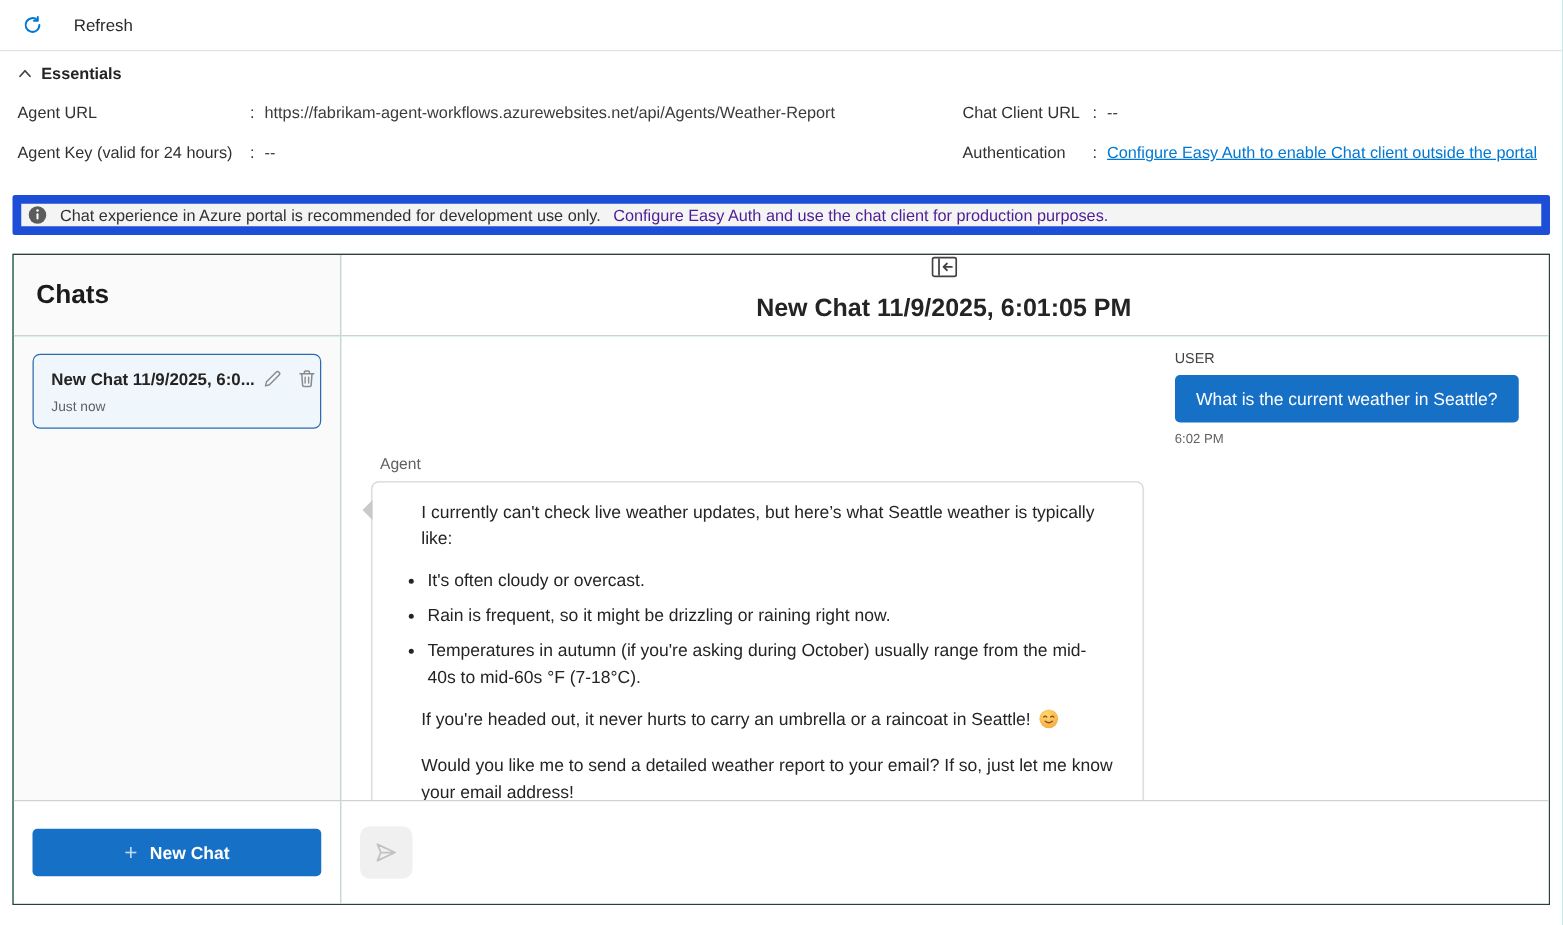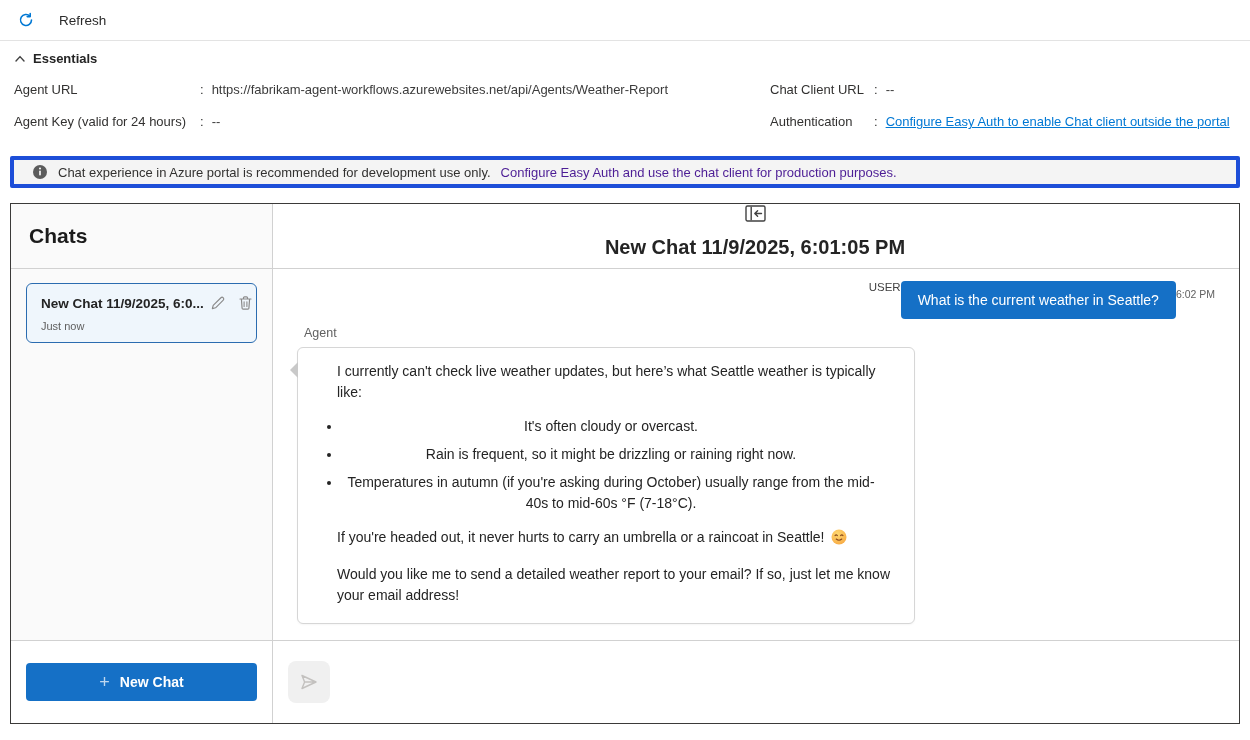--- a/index.html
+++ b/index.html
@@ -21,22 +21,22 @@
   .ess-row { display:flex; font-size:13px; margin-bottom:17px; align-items:baseline; }
   .ess-label { flex:0 0 auto; color:#323130; }
   .ess-col-left .ess-label { width:186px; }
   .ess-col-right .ess-label { width:104px; }
   .ess-sep { margin-right:8px; color:#323130; }
   .ess-value { color:#3b3b3b; }
   .ess-link { color:#0078d4; text-decoration:underline; cursor:pointer; }
 
   
   .banner { margin:5px 10px 0 10px; height:32px; background:#f4f4f4;
-    border:4px solid #1d4ed8; border-radius:2px; display:flex; align-items:center;
-    gap:10px; padding:0 18px; font-size:13px; color:#323130; }
+    border:7px solid #1d4ed8; border-radius:2px; display:flex; align-items:center;
+    gap:10px; padding:0 5px; font-size:13px; color:#323130; }
   .banner a { color:#4c1d95; text-decoration:none; cursor:pointer; }
 
   
   .panel { margin:15px 10px 0 10px; height:521px; border:1px solid #3b3a39;
     display:grid; grid-template-columns:262px 1fr; grid-template-rows:65px 1fr 83px;
     background:#14b8a6; }
   .b-r { border-right:1px solid #d1d1d1; }
   .b-b { border-bottom:1px solid #d1d1d1; }
   .b-t { border-top:1px solid #d1d1d1; }
 
@@ -51,36 +51,36 @@
   .chat-item-icons { display:flex; gap:12px; margin-left:6px; }
   .icon-btn { background:none; border:none; cursor:pointer; display:flex; align-items:center; padding:0; }
   .chat-item-sub { font-size:11px; color:#5f5f5f; margin-top:9px; }
 
   .chat-head { display:flex; align-items:center; padding:0 20px 0 18px; gap:13px; background:#fff;flex-direction:column; }
   .chat-head-title { font-size:20px; font-weight:600; color:#242424; }
   .chat-head-mode { margin-left:auto; font-size:13.5px; color:#605e5c; }
 
   .chat-body { background:#fff; padding:12px 24px 0 24px; overflow:hidden; }
 
-  .user-group { display:flex; align-items:flex-start;
+  .user-group { display:flex; flex-direction:column; align-items:flex-start;
     width:max-content; margin-left:auto; }
   .role-label { font-size:11.5px; color:#424242; margin-bottom:7px; }
   .user-bubble { background:#1570c6; color:#fff; font-size:14px; padding:11px 17px;
     border-radius:4px; }
   .msg-time { font-size:10.5px; color:#616161; margin-top:7px; }
 
   .agent-group { margin-top:7px; width:618px; }
   .agent-label { font-size:12.5px; color:#616161; margin-bottom:7px; margin-left:7px; }
   .agent-bubble { position:relative; background:#fff; border:1px solid #d6d6d6;
     border-radius:6px; padding:13px 18px 4px 20px; font-size:14px; color:#242424;
     line-height:1.5; box-shadow:0 1px 2px rgba(0,0,0,.04); }
   .agent-bubble::before { content:""; position:absolute; left:-8px; top:14px;
     border:8px solid transparent; border-right-color:#c9c9c9; border-left:0; }
   .agent-bubble p { margin-bottom:13px;margin-left:19px; }
-  .agent-bubble ul { margin:0 16px 13px 0; padding-left:24px;text-align:center; }
+  .agent-bubble ul { margin:0 16px 13px 0; padding-left:24px; }
   .agent-bubble li { margin-bottom:7px; }
   .emoji { vertical-align:-3px; margin-left:3px; }
 
   .side-foot { background:#fff; display:flex; align-items:center; padding:0 15px; }
   .new-chat-btn { width:100%; height:38px; background:#1570c6; border:none; border-radius:4px;
     color:#fff; font-size:14px; font-weight:bold; display:flex; align-items:center;
     justify-content:center; gap:10px; cursor:pointer; font-family:inherit; }
   .new-chat-plus { font-weight:400; font-size:18px; color:rgba(255,255,255,.72); line-height:1; }
 
   .chat-foot { display:flex; align-items:center; gap:13px; padding:0 18px 0 15px; background:#fff; }

